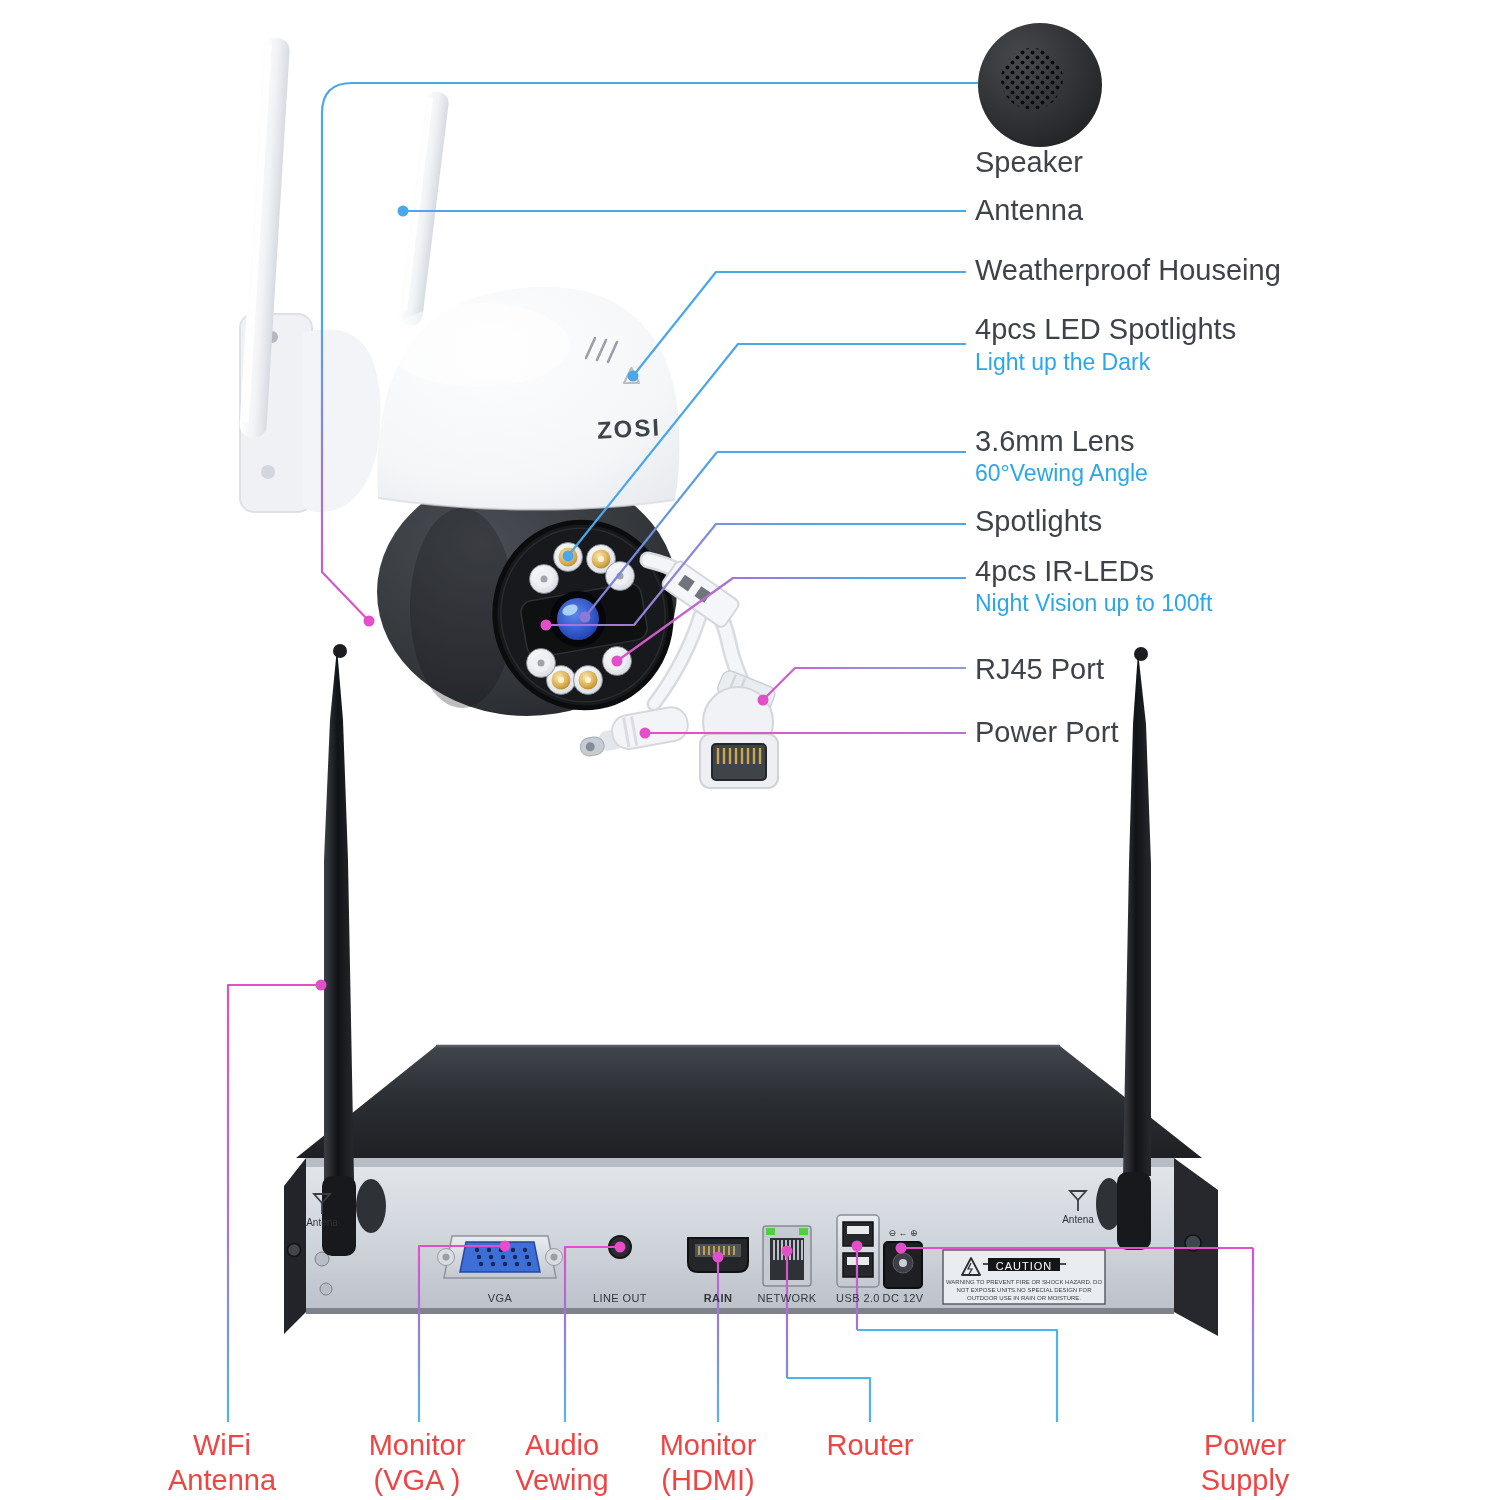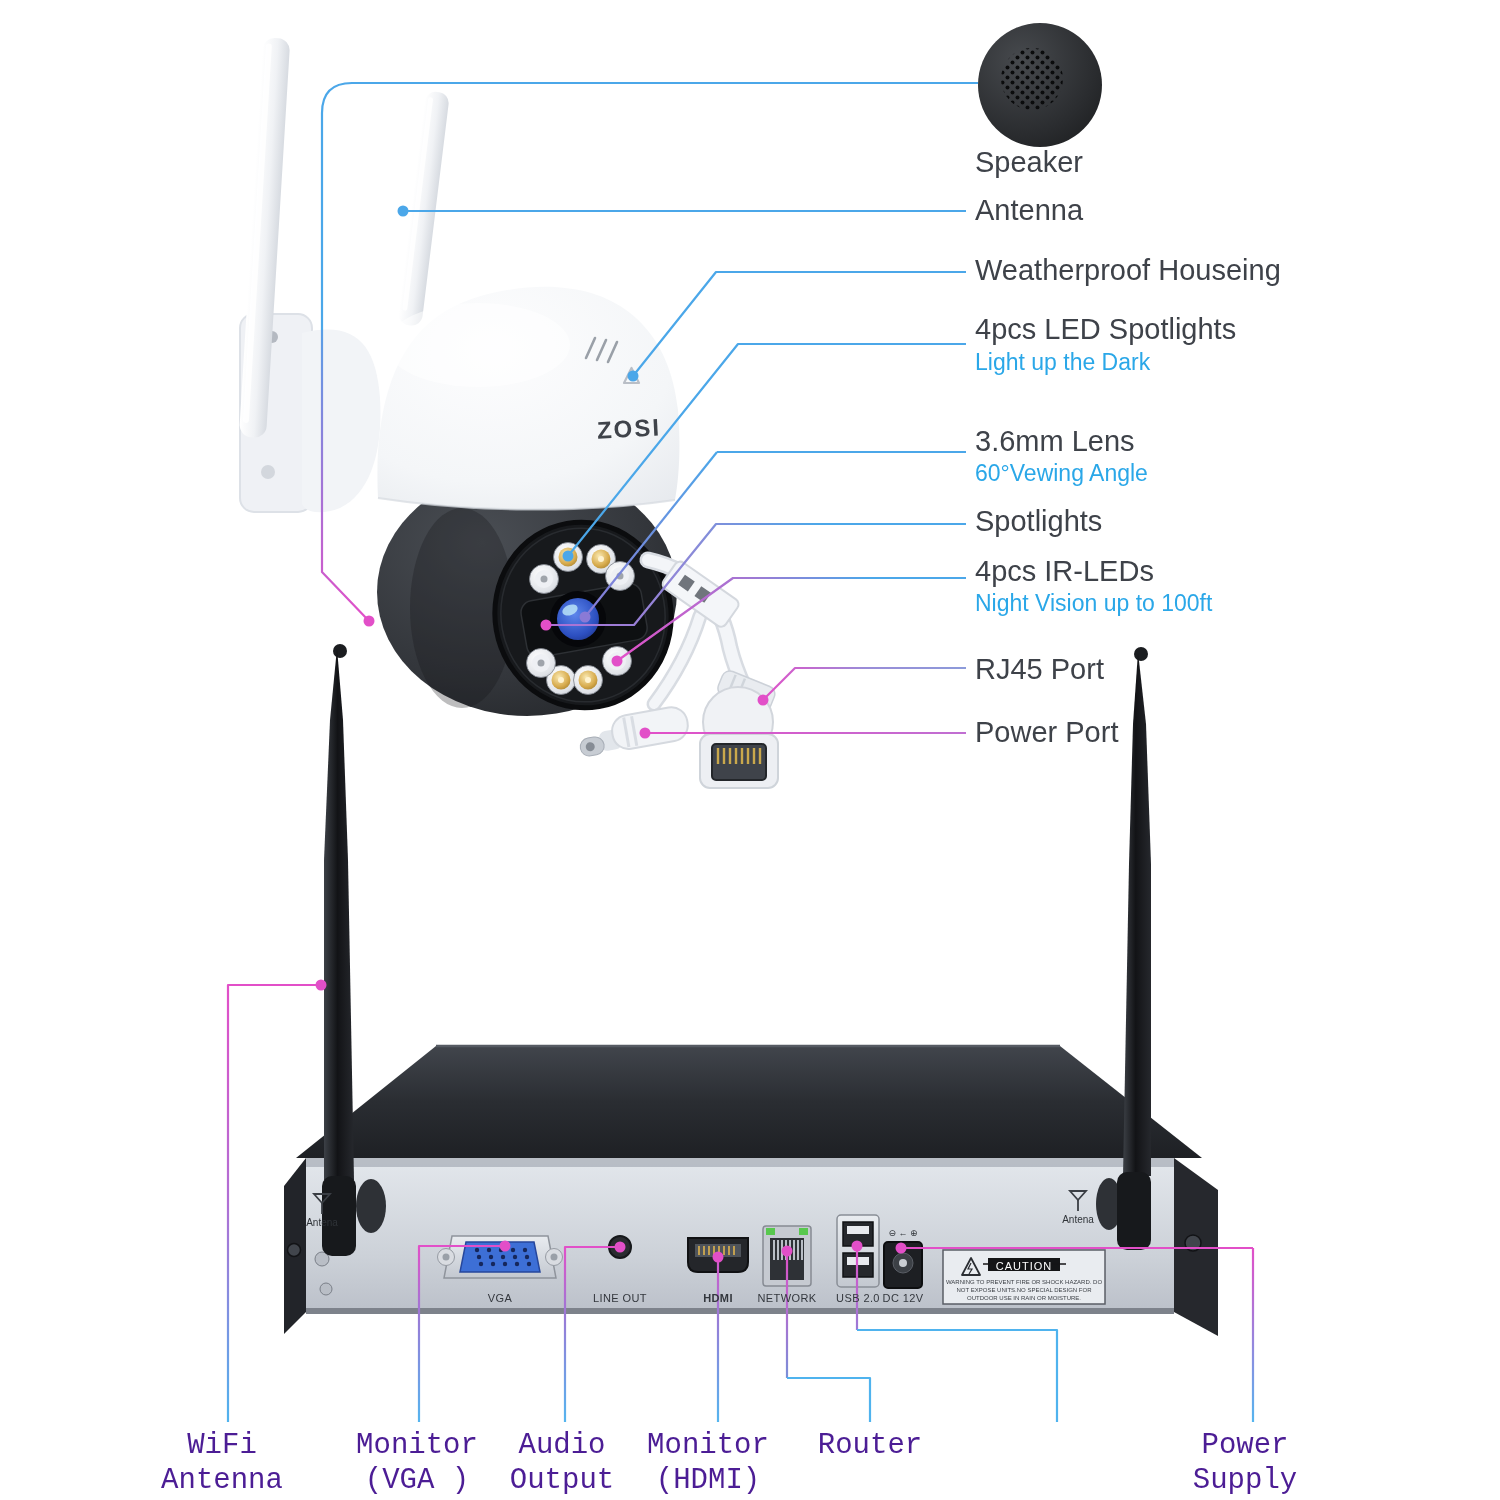--- a/index.html
+++ b/index.html
@@ -1,22 +1,22 @@
 <!DOCTYPE html>
 <html><head>
 <meta charset="utf-8">
 <style>
   html,body{margin:0;padding:0;background:#fff;}
   #stage{position:relative;width:1500px;height:1500px;background:#fff;overflow:hidden;
          font-family:"Liberation Sans","DejaVu Sans",sans-serif;}
   #art{position:absolute;left:0;top:0;}
   .lbl{position:absolute;color:#3e4249;font-size:29px;line-height:33px;white-space:nowrap;}
   .sub{position:absolute;color:#2aa7e8;font-size:23px;line-height:26px;white-space:nowrap;}
-  .blbl{position:absolute;color:#4c1d95;font-size:29px;line-height:35px;text-align:center;
-        width:200px;transform:translateX(-100px);white-space:nowrap;font-family:Liberation Mono, monospace;}
+  .blbl{position:absolute;color:#ef4444;font-size:29px;line-height:35px;text-align:center;
+        width:200px;transform:translateX(-100px);white-space:nowrap;}
   .plbl{position:absolute;color:#33373d;font-size:11px;letter-spacing:.4px;
         transform:translateX(-50%);white-space:nowrap;}
   .tiny{position:absolute;color:#2f3338;font-size:9px;transform:translateX(-50%);white-space:nowrap;}
   .brand{position:absolute;left:597px;top:415px;font-size:24px;font-weight:bold;
          letter-spacing:2px;color:#3f434a;transform:rotate(-3deg);}
   .cau{position:absolute;color:#3a3e44;font-size:6px;line-height:8px;
        transform:translateX(-50%);white-space:nowrap;}
   .cauTitle{position:absolute;color:#fff;font-size:11px;font-weight:normal;letter-spacing:1px;
        transform:translateX(-50%);white-space:nowrap;}
 </style>
@@ -485,39 +485,39 @@
 <div class="blbl" style="left:222px;top:1428px">
   <div>WiFi</div>
   <div>Antenna</div>
 </div>
 <div class="blbl" style="left:417px;top:1428px">
   <div>Monitor</div>
   <div>(VGA )</div>
 </div>
 <div class="blbl" style="left:562px;top:1428px">
   <div>Audio</div>
-  <div>Output</div>
+  <div>Vewing</div>
 </div>
 <div class="blbl" style="left:708px;top:1428px">
   <div>Monitor</div>
   <div>(HDMI)</div>
 </div>
 <div class="blbl" style="left:870px;top:1428px">
   <div>Router</div>
 </div>
 <div class="blbl" style="left:1245px;top:1428px">
   <div>Power</div>
   <div>Supply</div>
 </div>
 
 <div class="tiny" style="left:322px;top:1217px;font-size:10px">Antena</div>
 <div class="tiny" style="left:1078px;top:1214px;font-size:10px">Antena</div>
 <div class="plbl" style="left:500px;top:1292px">VGA</div>
 <div class="plbl" style="left:620px;top:1292px">LINE OUT</div>
-<div class="plbl" style="left:718px;top:1292px;font-weight:bold">HDMI</div>
+<div class="plbl" style="left:718px;top:1292px;font-weight:bold">RAIN</div>
 <div class="plbl" style="left:787px;top:1292px">NETWORK</div>
 <div class="plbl" style="left:858px;top:1292px">USB 2.0</div>
 <div class="plbl" style="left:903px;top:1292px">DC 12V</div>
 <div class="tiny" style="left:903px;top:1228px">⊖ ← ⊕</div>
 
 <div class="cauTitle" style="left:1024px;top:1260px">CAUTION</div>
 <div class="cau" style="left:1024px;top:1278px">WARNING  TO PREVENT FIRE OR SHOCK HAZARD. DO</div>
 <div class="cau" style="left:1024px;top:1286px">NOT EXPOSE UNITS.NO SPECIAL DESIGN FOR</div>
 <div class="cau" style="left:1024px;top:1294px">OUTDOOR USE IN RAIN OR MOISTURE.</div>
 

